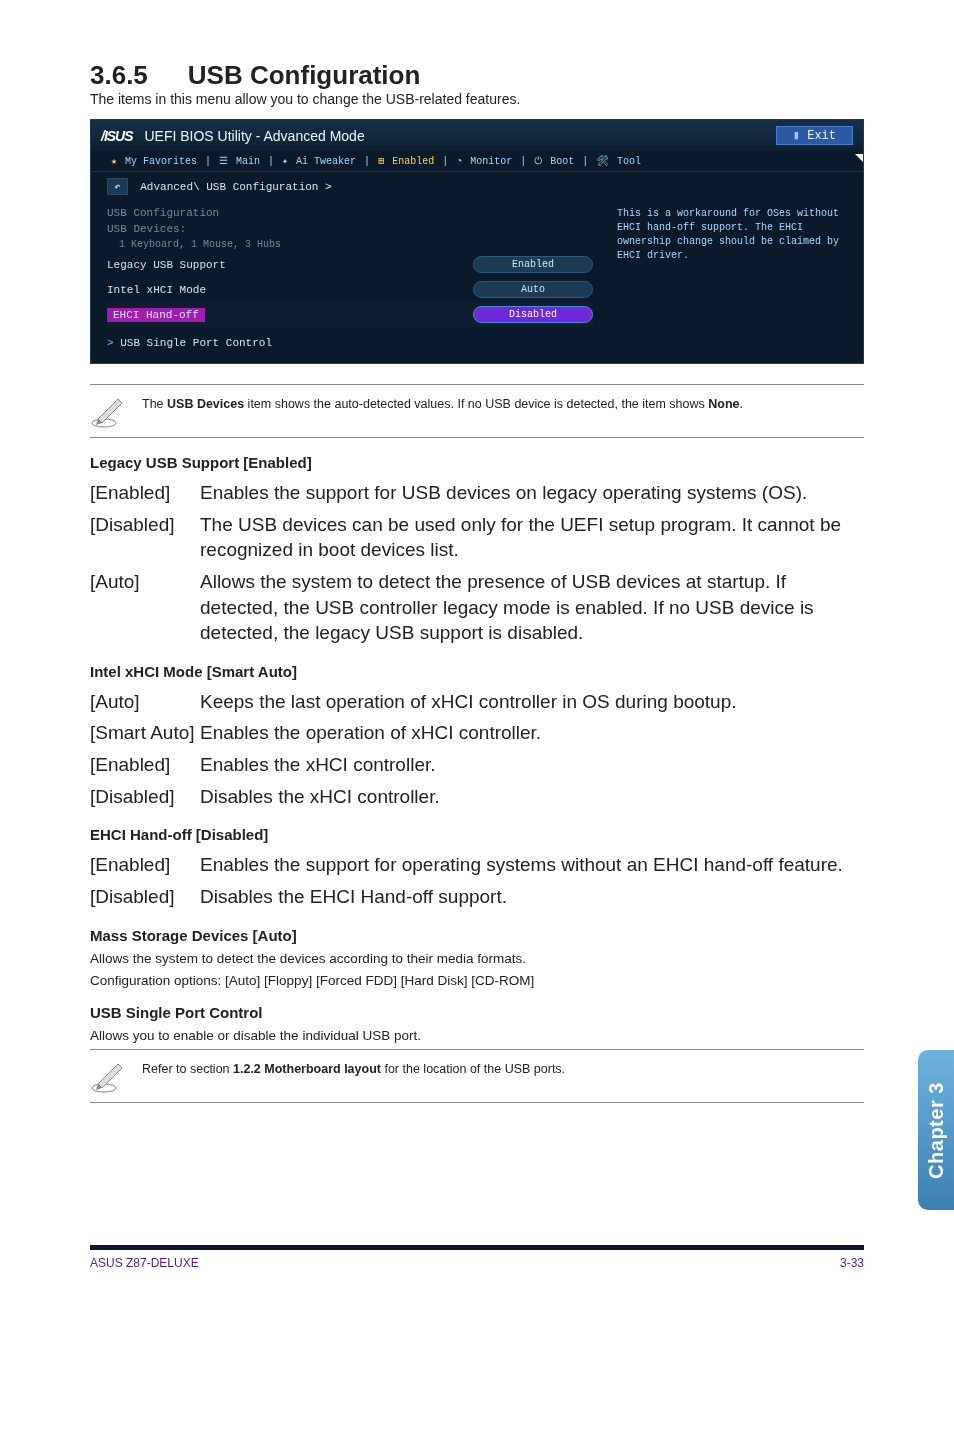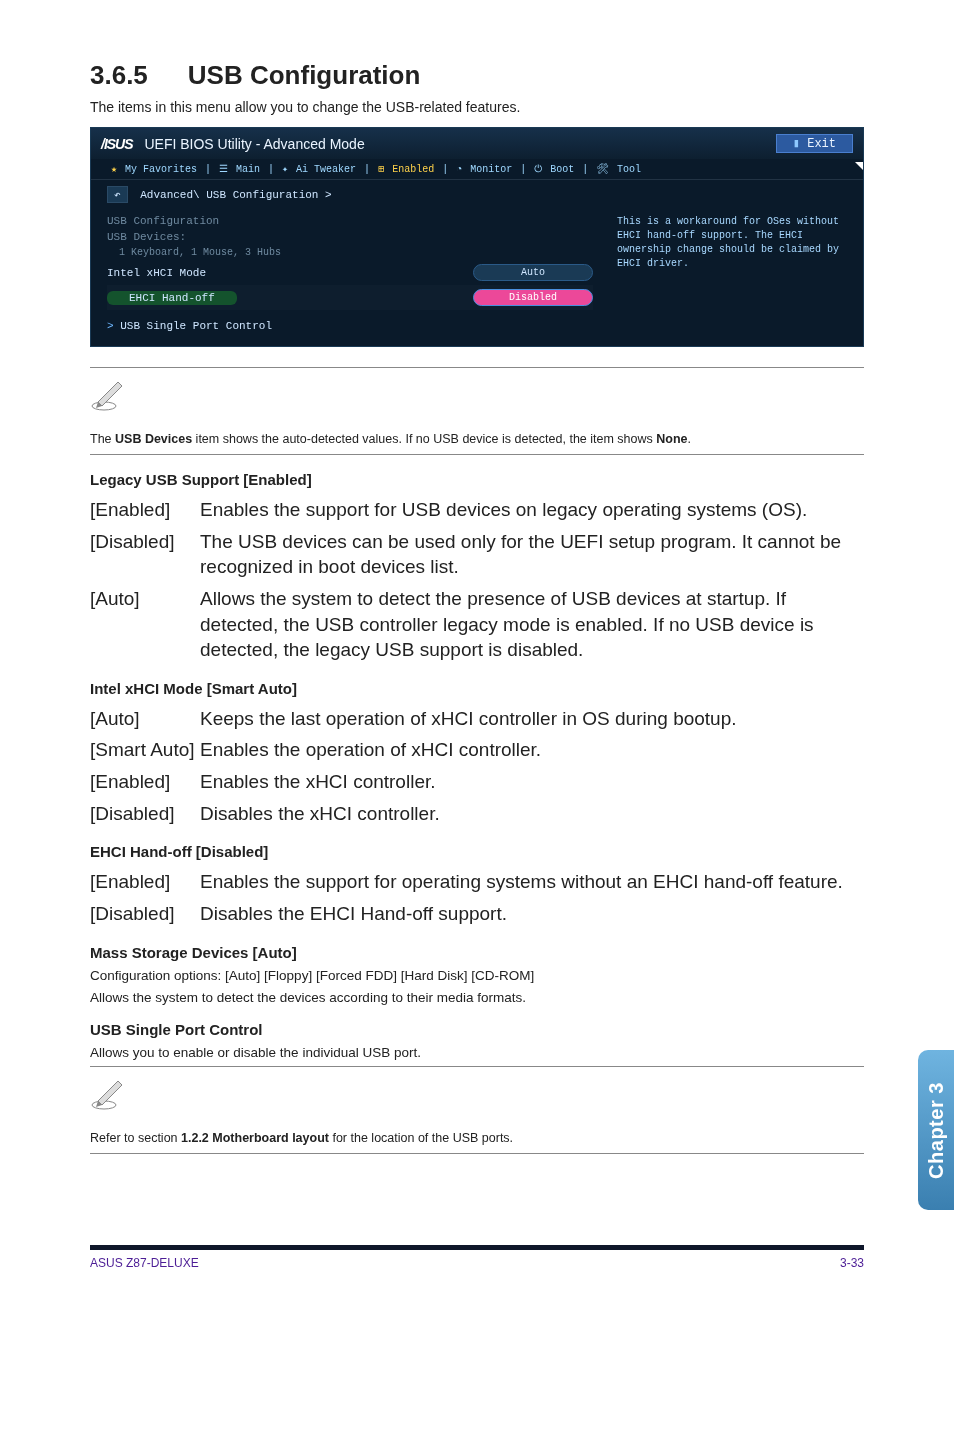--- a/index.html
+++ b/index.html
@@ -12,21 +12,20 @@
   }
   .page {
     padding: 60px 90px 40px 90px;
     position: relative;
     min-height: 1300px;
     box-sizing: border-box;
   }
   .heading-row {
     display: flex;
     align-items: baseline;
-    margin-bottom: 8px;
   }
   .heading-num {
     font-size: 26px;
     font-weight: bold;
     margin-right: 40px;
   }
   .heading-title {
     font-size: 26px;
     font-weight: bold;
   }
@@ -124,21 +123,21 @@
     min-width: 90px;
     text-align: center;
     padding: 2px 14px;
     background: #1a3a55;
     border: 1px solid #2a5a88;
     color: #cfe6ff;
     border-radius: 10px;
     font-size: 10px;
   }
   .pill.selected {
-    background: #ec4899;
+    background: #6d28d9;
     border-color: #4a8fdf;
     color: #fff;
   }
   .bios-sub {
     color: #6f8aa0;
     padding: 2px 0 2px 12px;
     font-size: 10px;
   }
   .bios-section-title {
     color: #6f8aa0;
@@ -164,21 +163,20 @@
   
   .note {
     display: flex;
     align-items: flex-start;
     gap: 16px;
     border-top: 1px solid #888;
     border-bottom: 1px solid #888;
     padding: 8px 0;
     margin: 0 0 16px 0;
     font-size: 12.5px;
-    flex-direction: column;
   }
   .pencil-icon {
     flex-shrink: 0;
     width: 36px; height: 36px;
     position: relative;
   }
   .note-text { flex: 1; padding-top: 4px; }
 
   
   .subhead {
@@ -294,25 +292,29 @@
       <span>Advanced\ USB Configuration &gt;</span>
     </div>
 
     <div class="bios-body">
       <div class="bios-left">
         <div class="bios-section-title">USB Configuration</div>
         <div class="bios-section-title">USB Devices:</div>
         <div class="bios-sub">1 Keyboard, 1 Mouse, 3 Hubs</div>
 
         <div class="bios-row">
+          <span class="label">Legacy USB Support</span>
+          <span class="pill">Enabled</span>
+        </div>
+        <div class="bios-row">
           <span class="label">Intel xHCI Mode</span>
           <span class="pill">Auto</span>
         </div>
         <div class="bios-row selected">
-          <span class="label" style="background:#14532d;padding:1px 22px;border-radius:6px;">EHCI Hand-off</span>
+          <span class="label" style="background:#a21caf;padding:1px 6px;border-radius:0;">EHCI Hand-off</span>
           <span class="pill selected">Disabled</span>
         </div>
 
         <div class="bios-link">USB Single Port Control</div>
       </div>
       <div class="bios-right">This is a workaround for OSes without EHCI hand-off support. The EHCI ownership change should be claimed by EHCI driver.</div>
     </div>
   </div>
 
   <div class="note">
@@ -376,22 +378,22 @@
           <td>Enables the support for operating systems without an EHCI hand-off feature.</td>
         </tr>
     <tr>
           <td class="key">[Disabled]</td>
           <td>Disables the EHCI Hand-off support.</td>
         </tr>
   </tbody>
     </table>
 
   <div class="subhead">Mass Storage Devices [Auto]</div>
+  <div class="para">Allows the system to detect the devices according to their media formats.</div>
   <div class="para">Configuration options: [Auto] [Floppy] [Forced FDD] [Hard Disk] [CD-ROM]</div>
-  <div class="para">Allows the system to detect the devices according to their media formats.</div>
 
   <div class="subhead">USB Single Port Control</div>
   <div class="para">Allows you to enable or disable the individual USB port.</div>
 
   <div class="note">
     <div class="pencil-icon">
       <svg viewBox="0 0 36 36" width="36" height="36">
         <ellipse cx="14" cy="30" rx="12" ry="4" fill="none" stroke="#888" stroke-width="1"></ellipse>
         <polygon points="8,26 28,6 32,10 12,30" fill="#ddd" stroke="#888" stroke-width="1"></polygon>
         <polygon points="8,26 12,30 6,32" fill="#888"></polygon>

